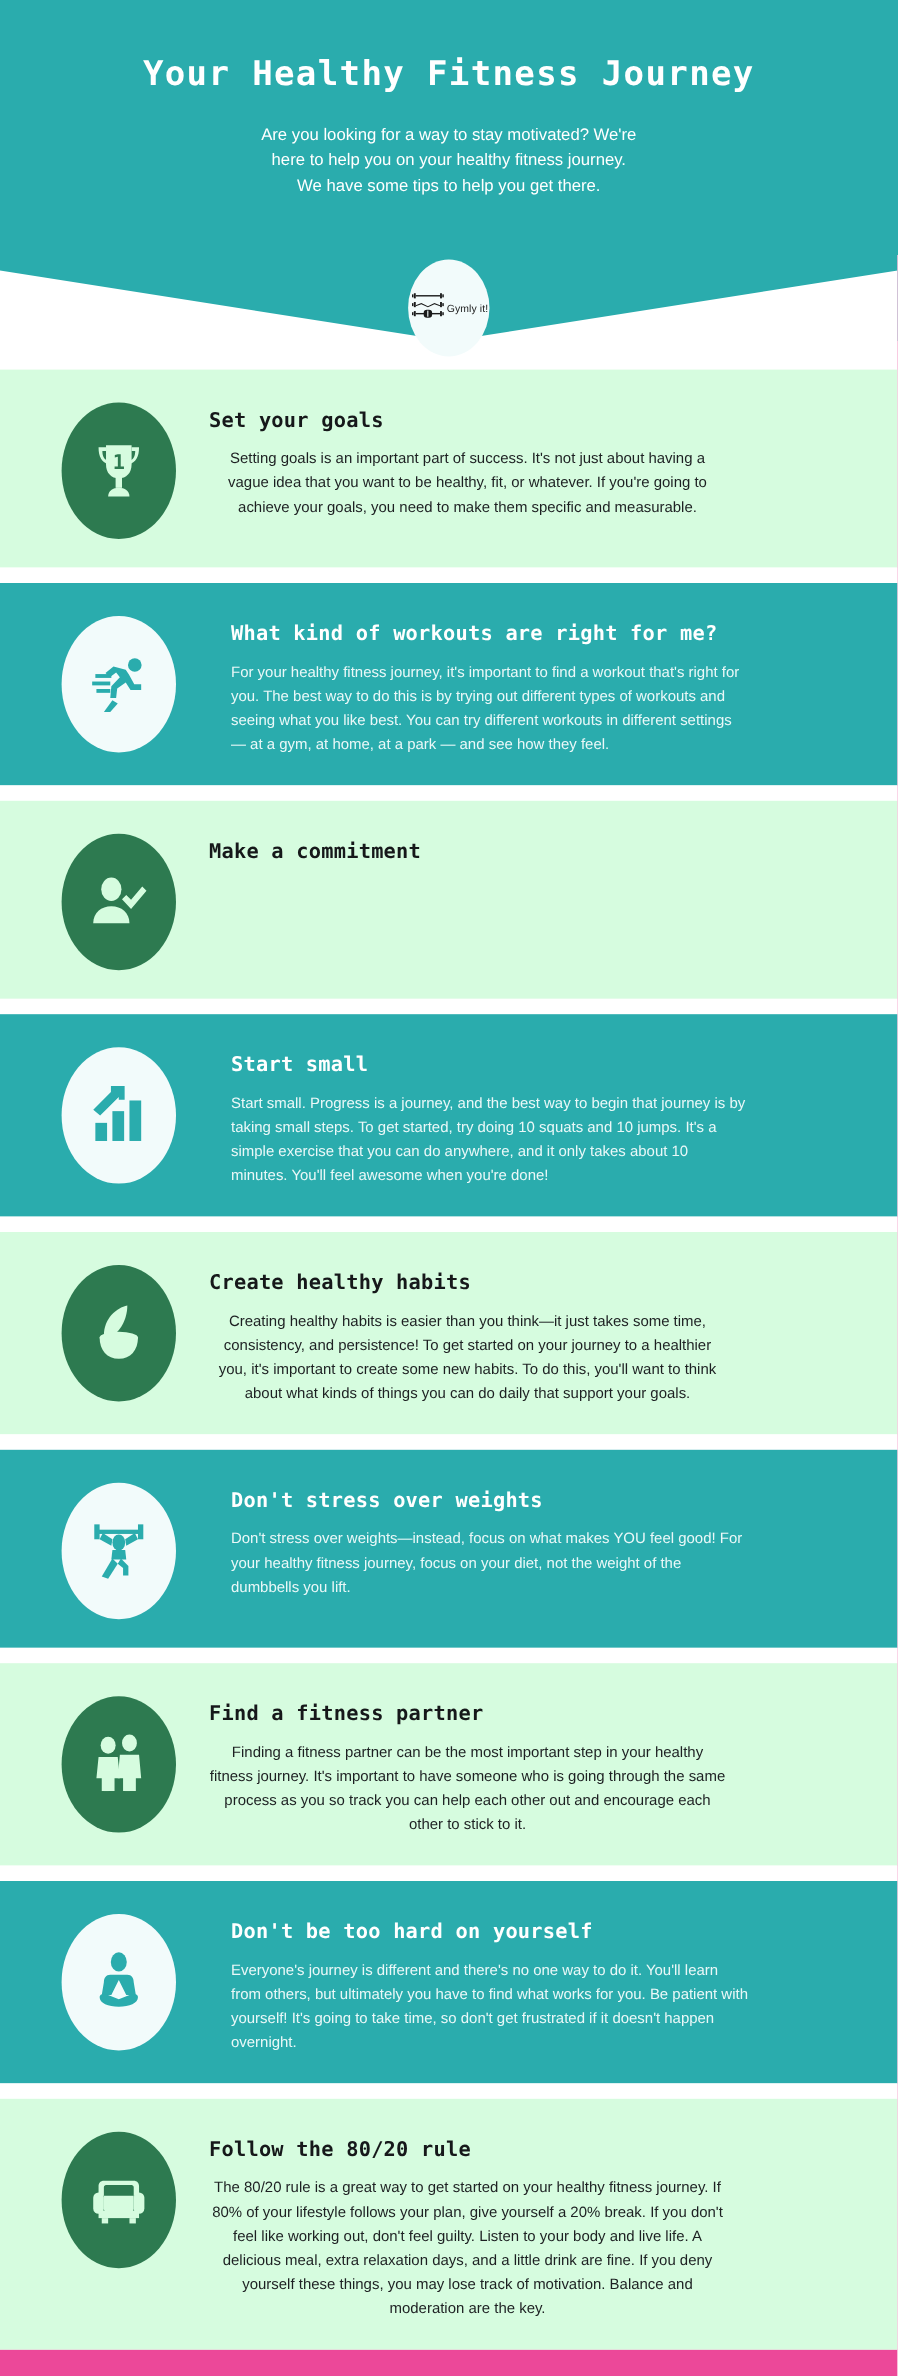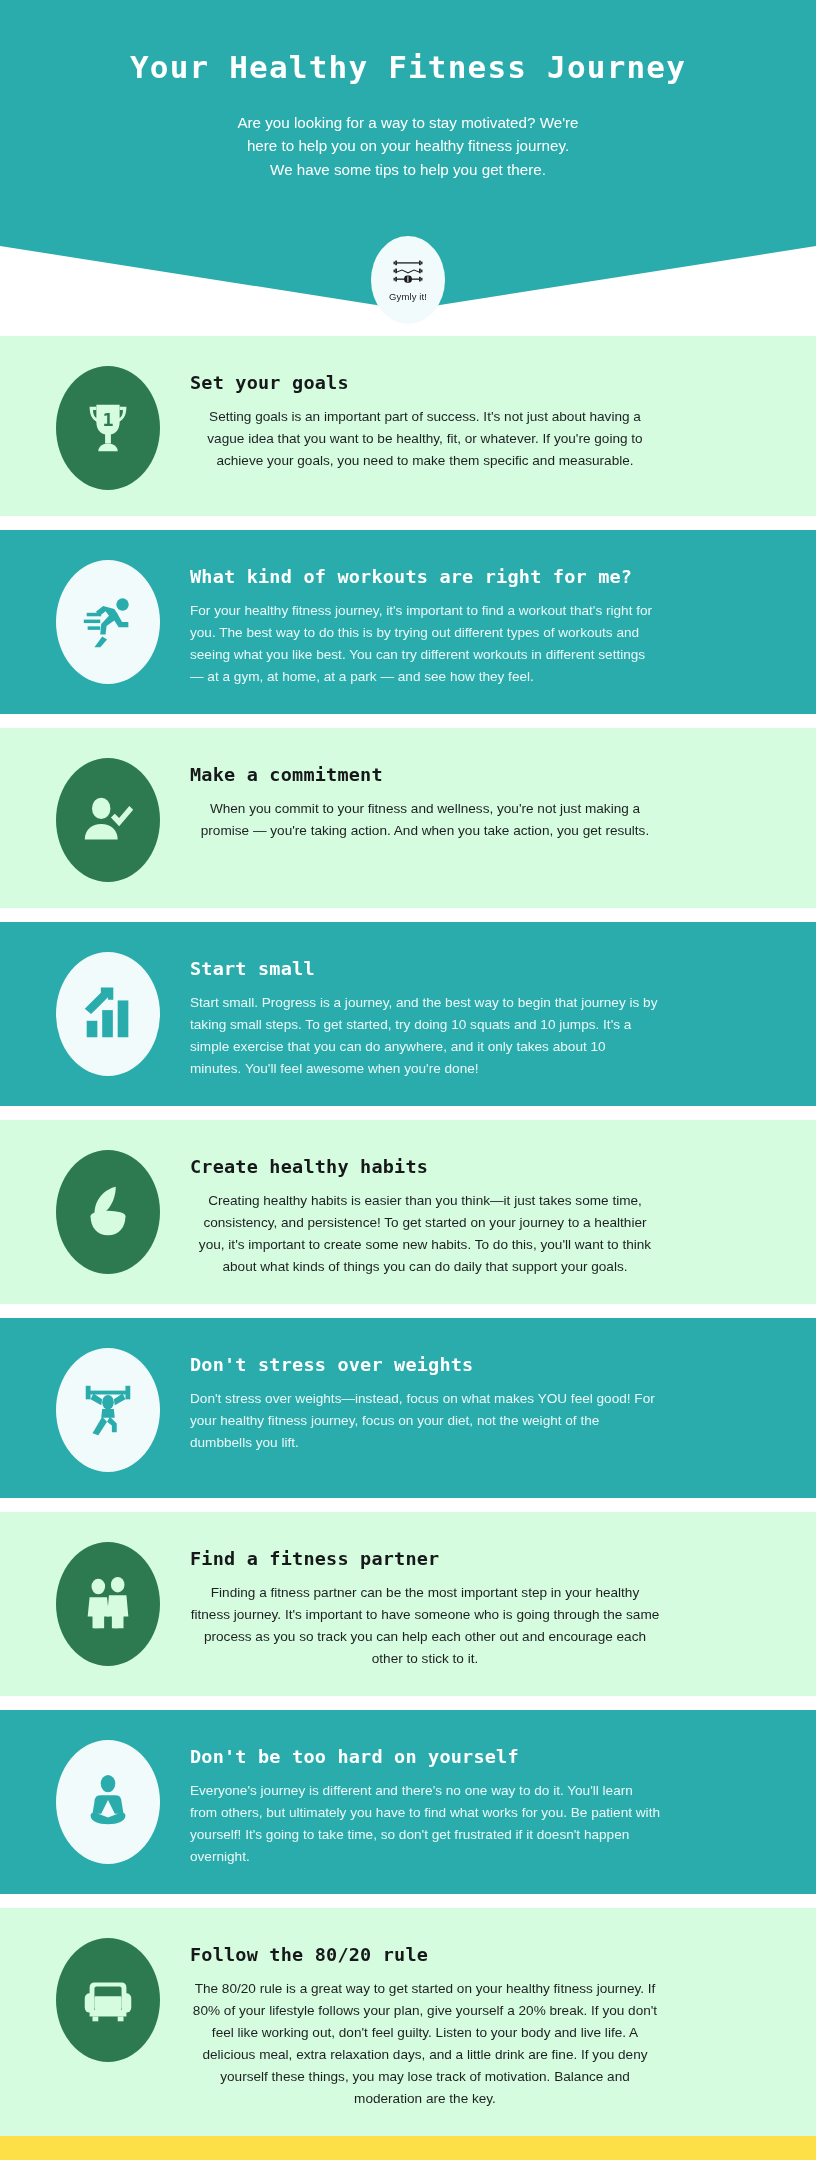--- a/index.html
+++ b/index.html
@@ -7,21 +7,21 @@
   html, body {
     width: 816px;
     background: #ffffff;
     font-family: "Liberation Sans", sans-serif;
   }
 
   #page {
     position: relative;
     width: 816px;
     min-height: 2160px;
-    background: #fde047;
+    background: #ec4899;
     overflow: hidden;
   }
 
   
   .header {
     position: relative;
     width: 816px;
     background: #2aacad;
     padding: 38px 0 0 0;
     height: 310px;
@@ -63,21 +63,21 @@
   .badge {
     position: absolute;
     left: 50%;
     top: 236px;
     transform: translateX(-50%);
     width: 74px;
     height: 88px;
     border-radius: 50%;
     background: #f2fbfb;
     display: flex;
-    flex-direction: column;
+    flex-direction: row;
     align-items: center;
     justify-content: center;
     z-index: 5;
   }
   .badge-icon { width: 34px; height: 30px; display:block; }
   .badge-label {
     font-size: 9.5px;
     color: #222;
     margin-top: 2px;
     font-family: "Liberation Sans", sans-serif;
@@ -87,21 +87,21 @@
   
   .sections { width: 816px; background:#ffffff; padding-top: 26px; }
 
   .section {
     display: flex;
     align-items: flex-start;
     width: 816px;
     padding: 26px 44px 26px 46px;
   }
   .section.mint { background: #d6fcdf; }
-  .section.teal { background: #2aacad; }
+  .section.teal { background: #2aacad; gap: 20px; }
 
   .icon-wrap {
     flex: 0 0 124px;
     display: flex;
     align-items: center;
     justify-content: center;
     padding-top: 4px;
   }
   .icon-disc {
     width: 104px;
@@ -231,21 +231,20 @@
         <div class="icon-disc">
           <svg viewBox="0 0 64 64">
             <ellipse cx="25" cy="20" rx="9.5" ry="11"></ellipse>
             <path d="M8 52c0-10 7.6-16 17-16s17 6 17 16H8z"></path>
             <path d="M39 25.5 L43.5 30 L54 17.5 L58 21.5 L43.5 38.5 L35 29.5 Z"></path>
           </svg>
         </div>
       </div>
       <div class="text-wrap">
         <div class="sec-title">Make a commitment</div>
-        <div class="sec-body">When you commit to your fitness and wellness, you're not just making a promise — you're taking action. And when you take action, you get results.</div>
       </div>
     </div>
 
     <div class="gap"></div>
 
     <div class="section teal">
       <div class="icon-wrap">
         <div class="icon-disc">
           <svg viewBox="0 0 64 64">
             <rect x="10" y="39" width="11" height="17"></rect>

